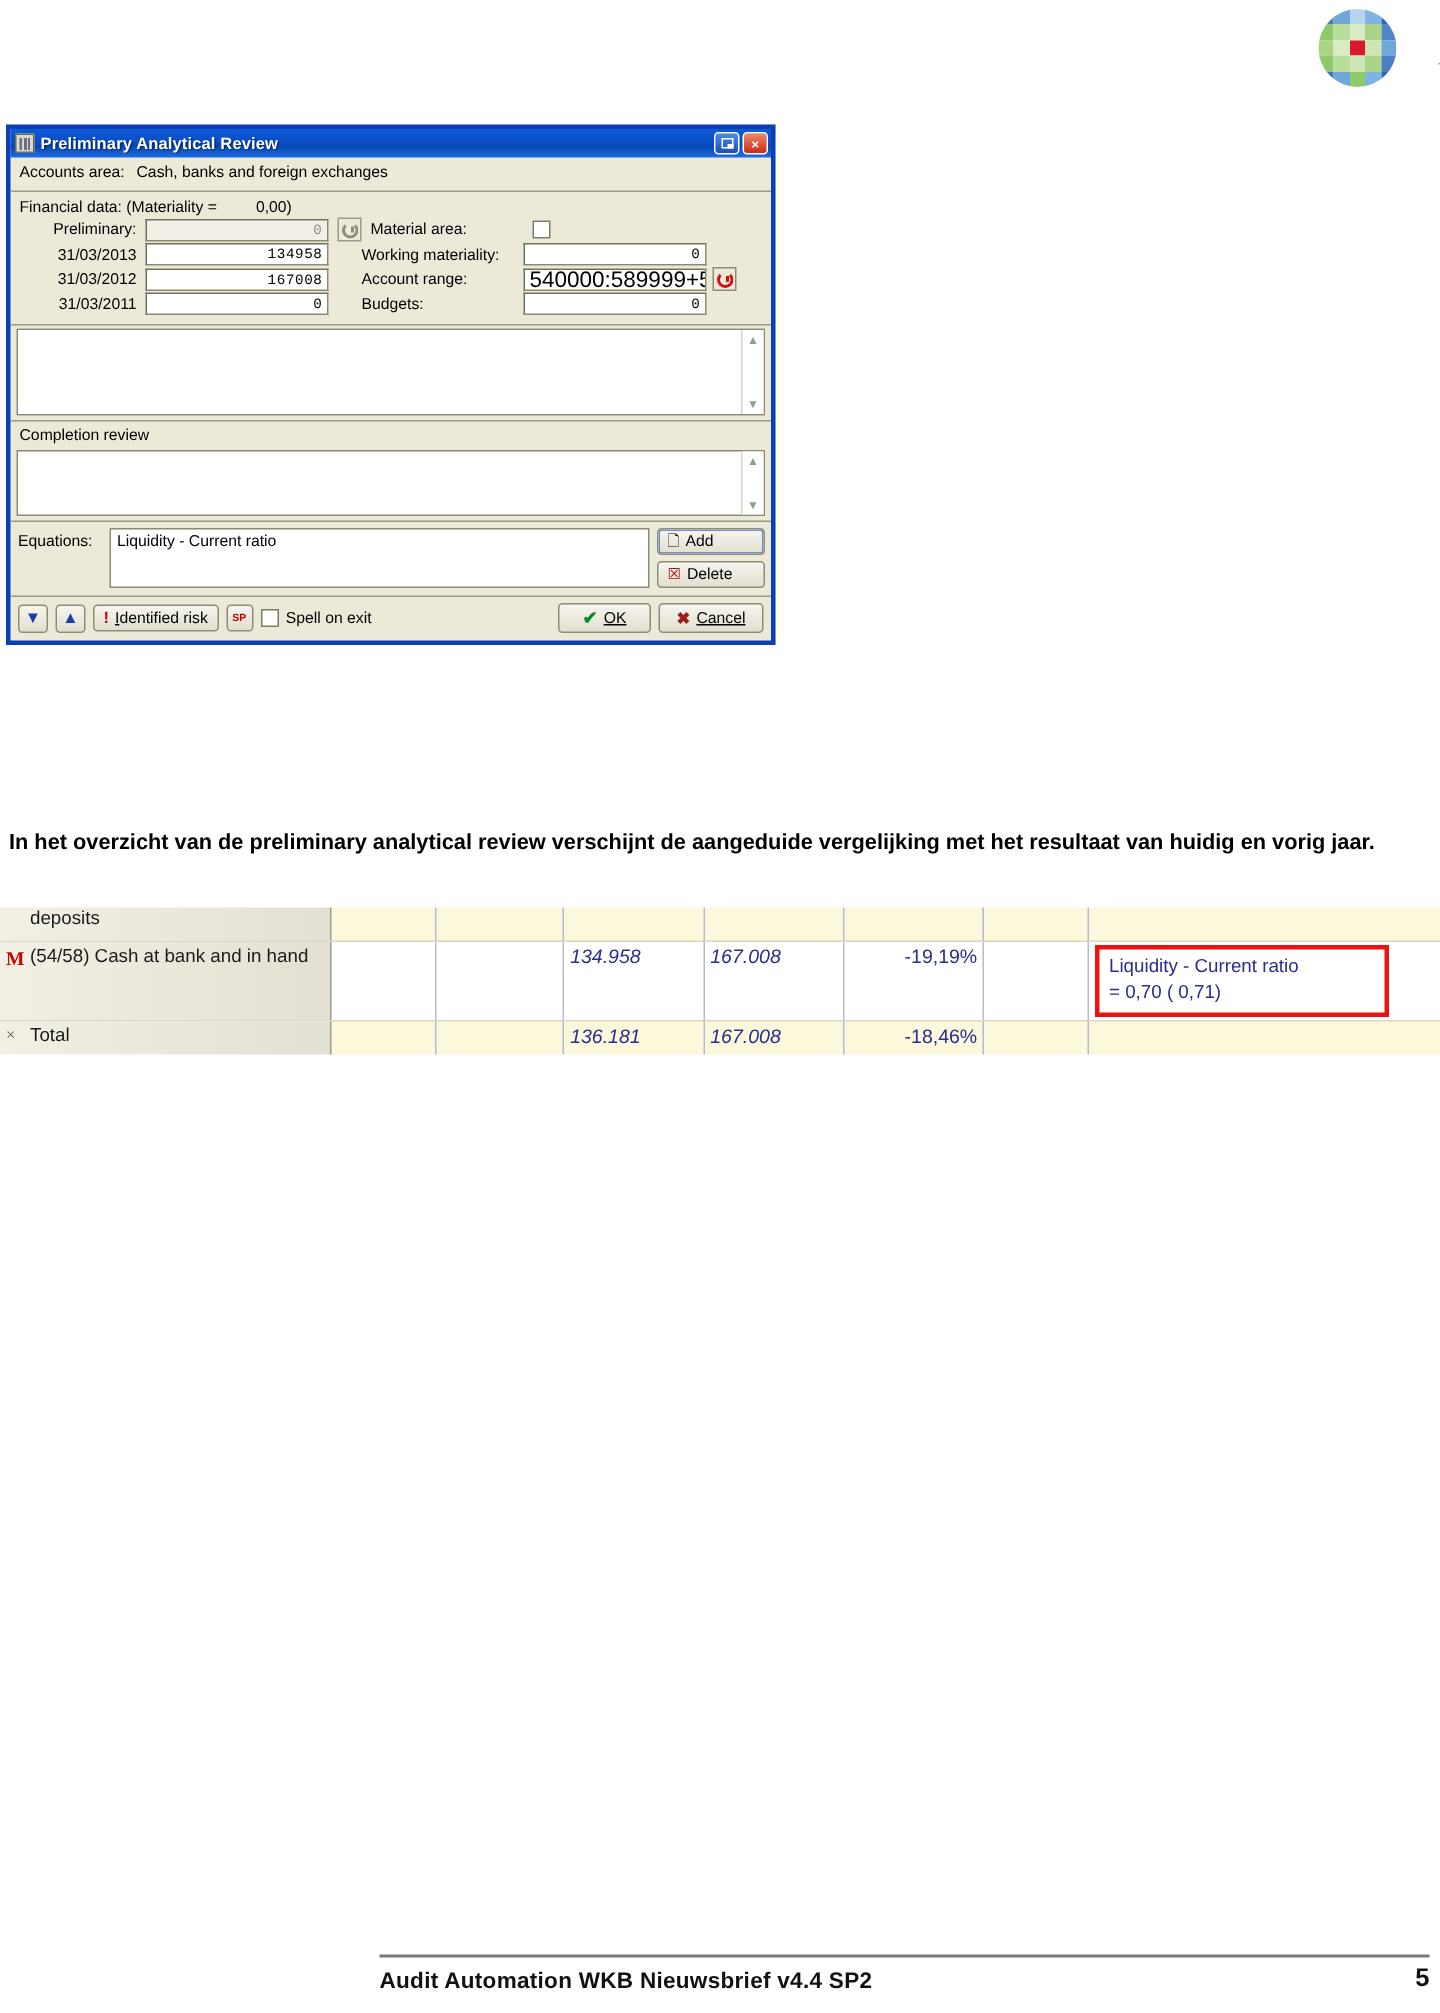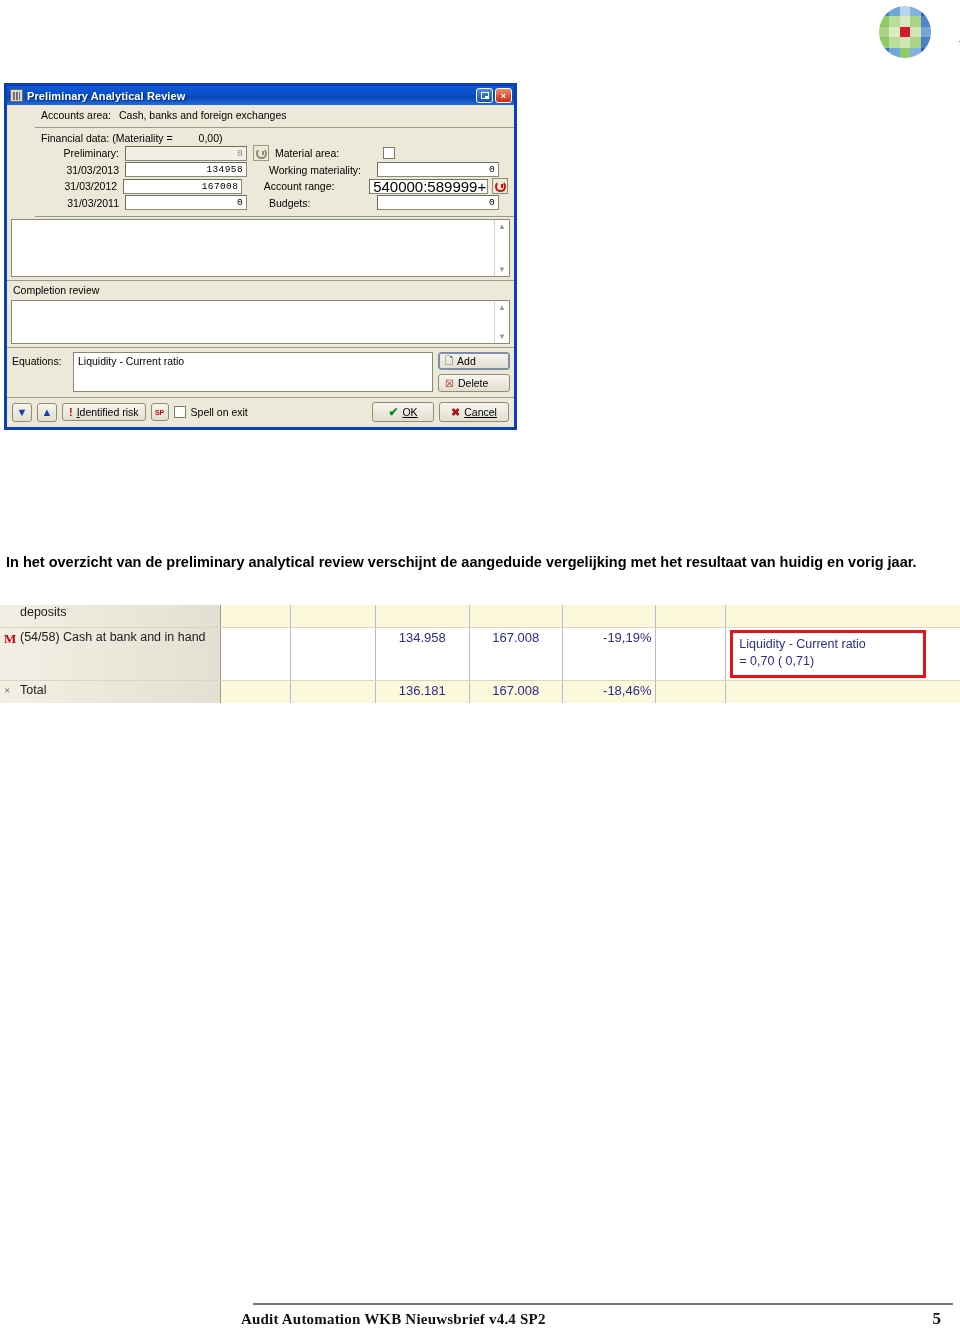--- a/index.html
+++ b/index.html
@@ -109,21 +109,20 @@
     content:"";
     position: absolute; right: -1px; bottom: -1px;
     width: 4px; height: 3px; background:#ffffff;
   }
 
   .dlg-body { padding: 0; }
 
   .sec {
     border-bottom: 1px solid #9a9a86;
     padding: 3px 6px 5px 6px;
-    margin-left: 28px;
   }
   .row { display: flex; align-items: center; margin: 1px 0; }
   .lbl { font-size: 10.5px; color: #000; white-space: nowrap; }
 
   .fld {
     background: #ffffff;
     border: 1px solid #8a8a72;
     border-top-color: #6f6f5c;
     border-left-color: #6f6f5c;
     height: 15px;
@@ -305,21 +304,21 @@
     padding-left: 20px !important;
   }
   .c-name .mk {
     position:absolute; left: 4px; top: 3px;
     font-weight:bold; font-size: 13px; color:#cc0000;
     font-family: "Liberation Serif", serif;
   }
   .c-name .mk.x { color:#555; font-weight:normal; font-size:11px;}
   .c-blank1 { width: 70px; }
   .c-blank2 { width: 88px; }
-  .c-num { width: 90px; text-align: center; }
+  .c-num { width: 90px; text-align: left; font-style: italic; }
   .c-pct { width: 90px; text-align: right; }
   .c-gap { width: 70px; }
   .c-eq { width: 230px; border-right: none !important; }
 
   .eqbox {
     border: 3px solid #ee1111;
     background: #ffffff;
     padding: 3px 6px 5px 6px;
     font-size: 12.5px;
     line-height: 17px;
@@ -332,26 +331,25 @@
   
   .footer-rule {
     position: absolute;
     left: 253px;
     top: 1303px;
     width: 700px;
     border-top: 2px solid #777777;
   }
   .footer {
     position: absolute;
-    left: 241px;
+    left: 253px;
     top: 1309px;
     width: 700px;
     display: flex;
-    align-items: center;
-    font-family: Liberation Serif, serif;
+    align-items: flex-end;
   }
   .footer-text {
     flex: 1;
     font-size: 15px;
     font-weight: bold;
     color: #111;
     letter-spacing: .2px;
   }
   .footer-page {
     font-size: 17px;

